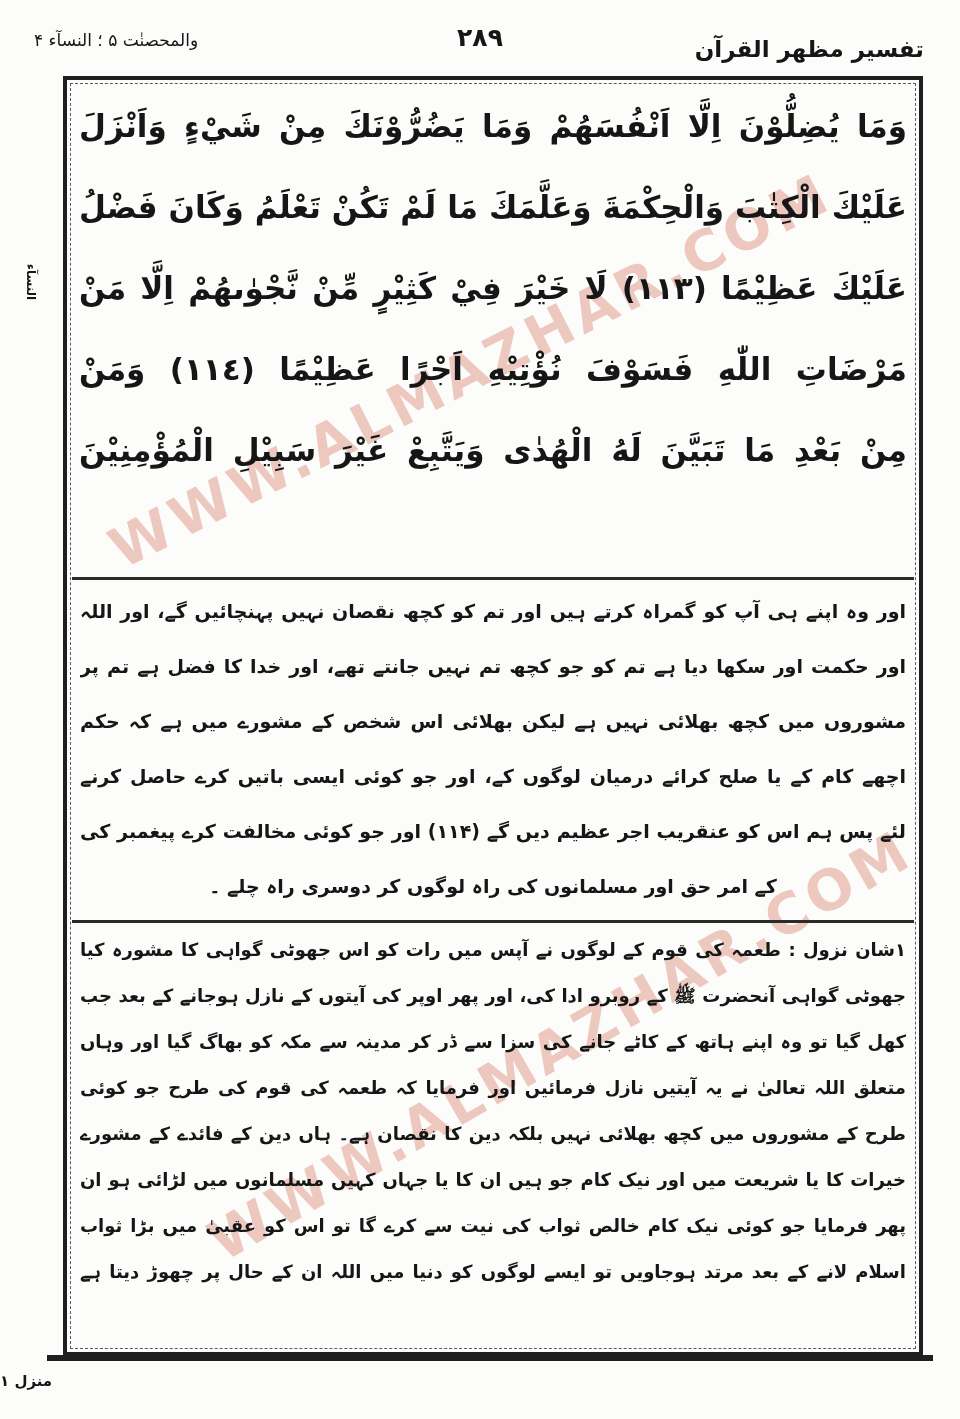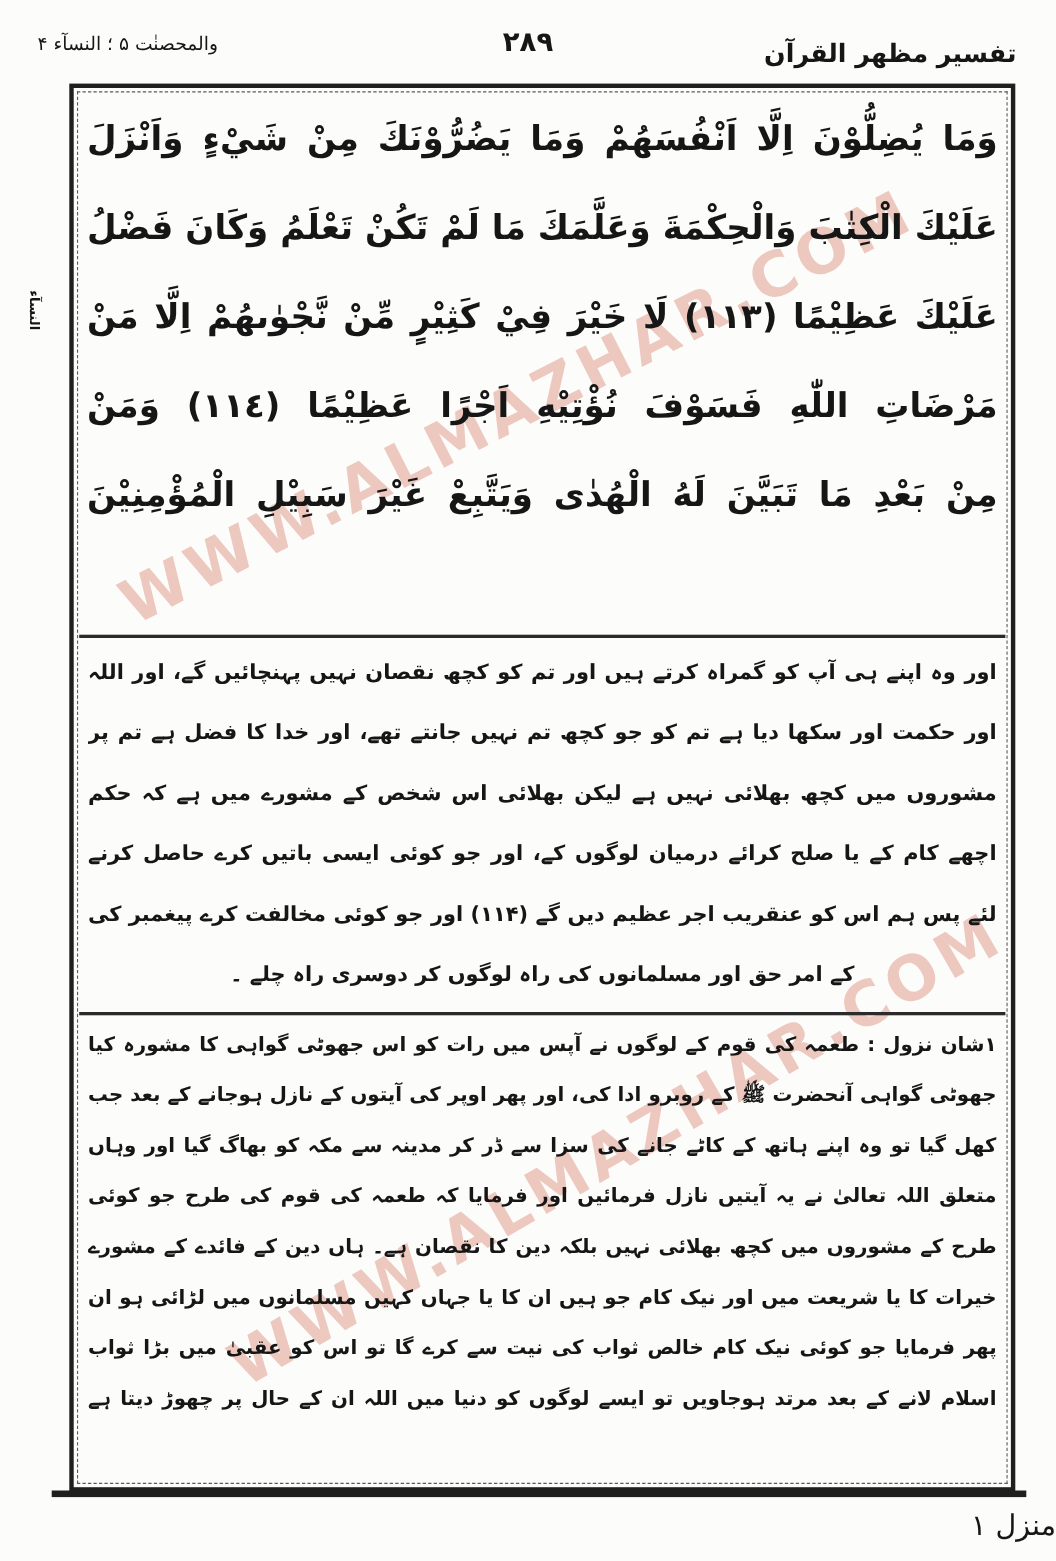--- a/index.html
+++ b/index.html
@@ -42,22 +42,22 @@
     text-align:justify;text-align-last:justify;overflow:hidden;}
   .tline:last-child{text-align-last:center;}
 
   .comm{position:absolute;left:13px;right:13px;top:847px;height:415px;direction:rtl;}
   .cline{height:46px;line-height:46px;font-size:18px;font-weight:bold;
     text-align:justify;text-align-last:justify;overflow:hidden;}
   .cline:last-child{text-align-last:center;}
 
   .bottom-rule{position:absolute;left:47px;top:1355px;width:886px;height:6px;
     background:#1f1f1f;z-index:1;}
-  .page-footer{position:absolute;left:0;right:0;top:1372px;text-align:right;
-    font-size:26px;font-weight:normal;direction:rtl;z-index:2;}
+  .page-footer{position:absolute;left:0;right:0;top:1372px;text-align:left;
+    font-size:15px;font-weight:bold;direction:rtl;z-index:2;}
 </style>
 </head>
 <body>
 
 <div class="wm wm1">
   <span style="color: rgb(221, 138, 121);">WWW.ALMAZHAR.COM</span>
 </div>
 <div class="wm wm2">
   <span style="color: rgb(221, 138, 121);">WWW.ALMAZHAR.COM</span>
 </div>

